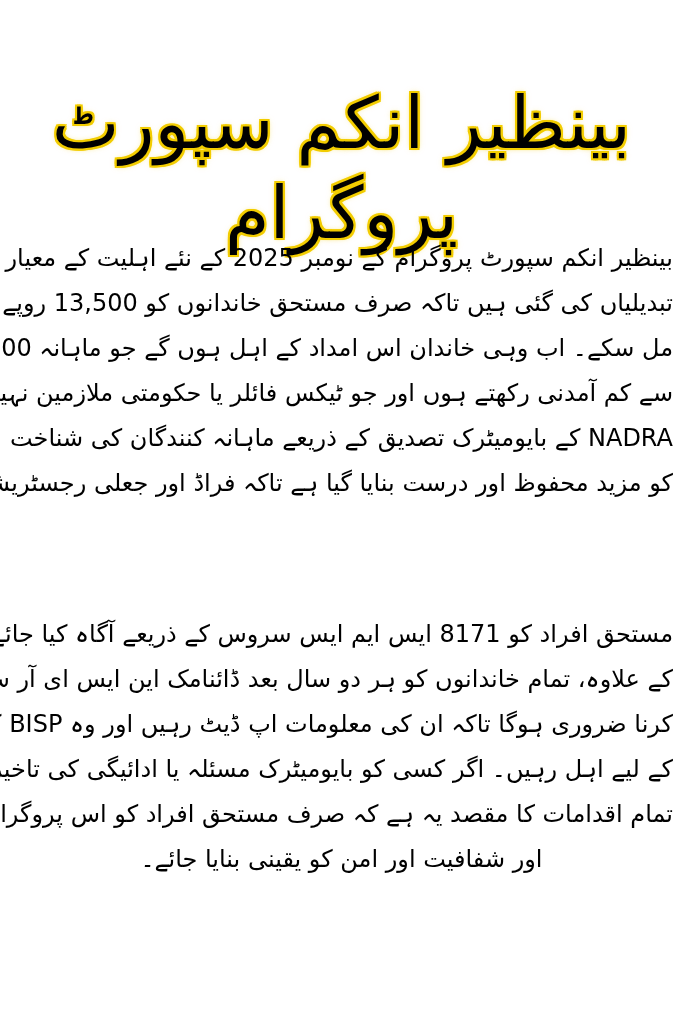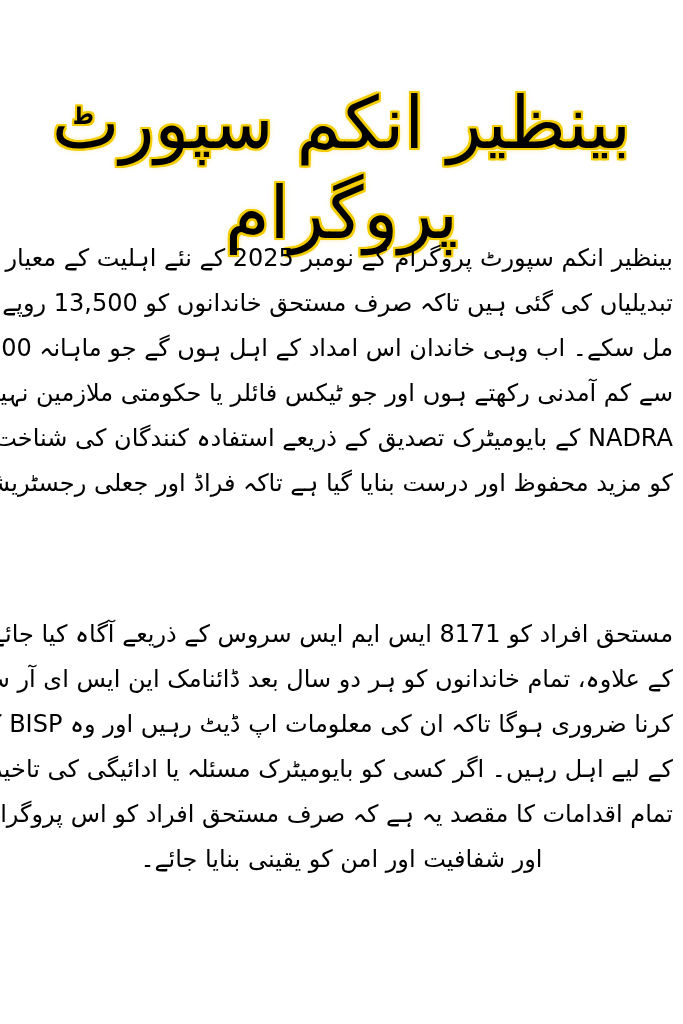--- a/index.html
+++ b/index.html
@@ -80,21 +80,21 @@
 
 <div class="page">
 
   <div class="title">بینظیر انکم سپورٹ پروگرام</div>
 
   <div class="paragraph p1">
     <span class="line">بینظیر انکم سپورٹ پروگرام کے نومبر 2025 کے نئے اہلیت کے معیار میں اہم</span>
     <span class="line">تبدیلیاں کی گئی ہیں تاکہ صرف مستحق خاندانوں کو 13,500 روپے کی امداد</span>
     <span class="line">مل سکے۔ اب وہی خاندان اس امداد کے اہل ہوں گے جو ماہانہ 60,000 روپے</span>
     <span class="line">سے کم آمدنی رکھتے ہوں اور جو ٹیکس فائلر یا حکومتی ملازمین نہیں ہیں۔ اس بار</span>
-    <span class="line">NADRA کے بایومیٹرک تصدیق کے ذریعے استفادہ کنندگان کی شناخت</span>
+    <span class="line">NADRA کے بایومیٹرک تصدیق کے ذریعے ماہانہ کنندگان کی شناخت</span>
     <span class="line last">کو مزید محفوظ اور درست بنایا گیا ہے تاکہ فراڈ اور جعلی رجسٹریشن کو روکا جا سکے۔</span>
   </div>
 
   <div class="paragraph p2">
     <span class="line">مستحق افراد کو 8171 ایس ایم ایس سروس کے ذریعے آگاہ کیا جائے گا۔ اس</span>
     <span class="line">کے علاوہ، تمام خاندانوں کو ہر دو سال بعد ڈائنامک این ایس ای آر سروے مکمل</span>
     <span class="line">کرنا ضروری ہوگا تاکہ ان کی معلومات اپ ڈیٹ رہیں اور وہ BISP کے فوائد</span>
     <span class="line">کے لیے اہل رہیں۔ اگر کسی کو بایومیٹرک مسئلہ یا ادائیگی کی تاخیر کا سامنا ہو تو وہ</span>
     <span class="line">تمام اقدامات کا مقصد یہ ہے کہ صرف مستحق افراد کو اس پروگرام سے فائدہ پہنچے</span>
     <span class="line center">اور شفافیت اور امن کو یقینی بنایا جائے۔</span>

